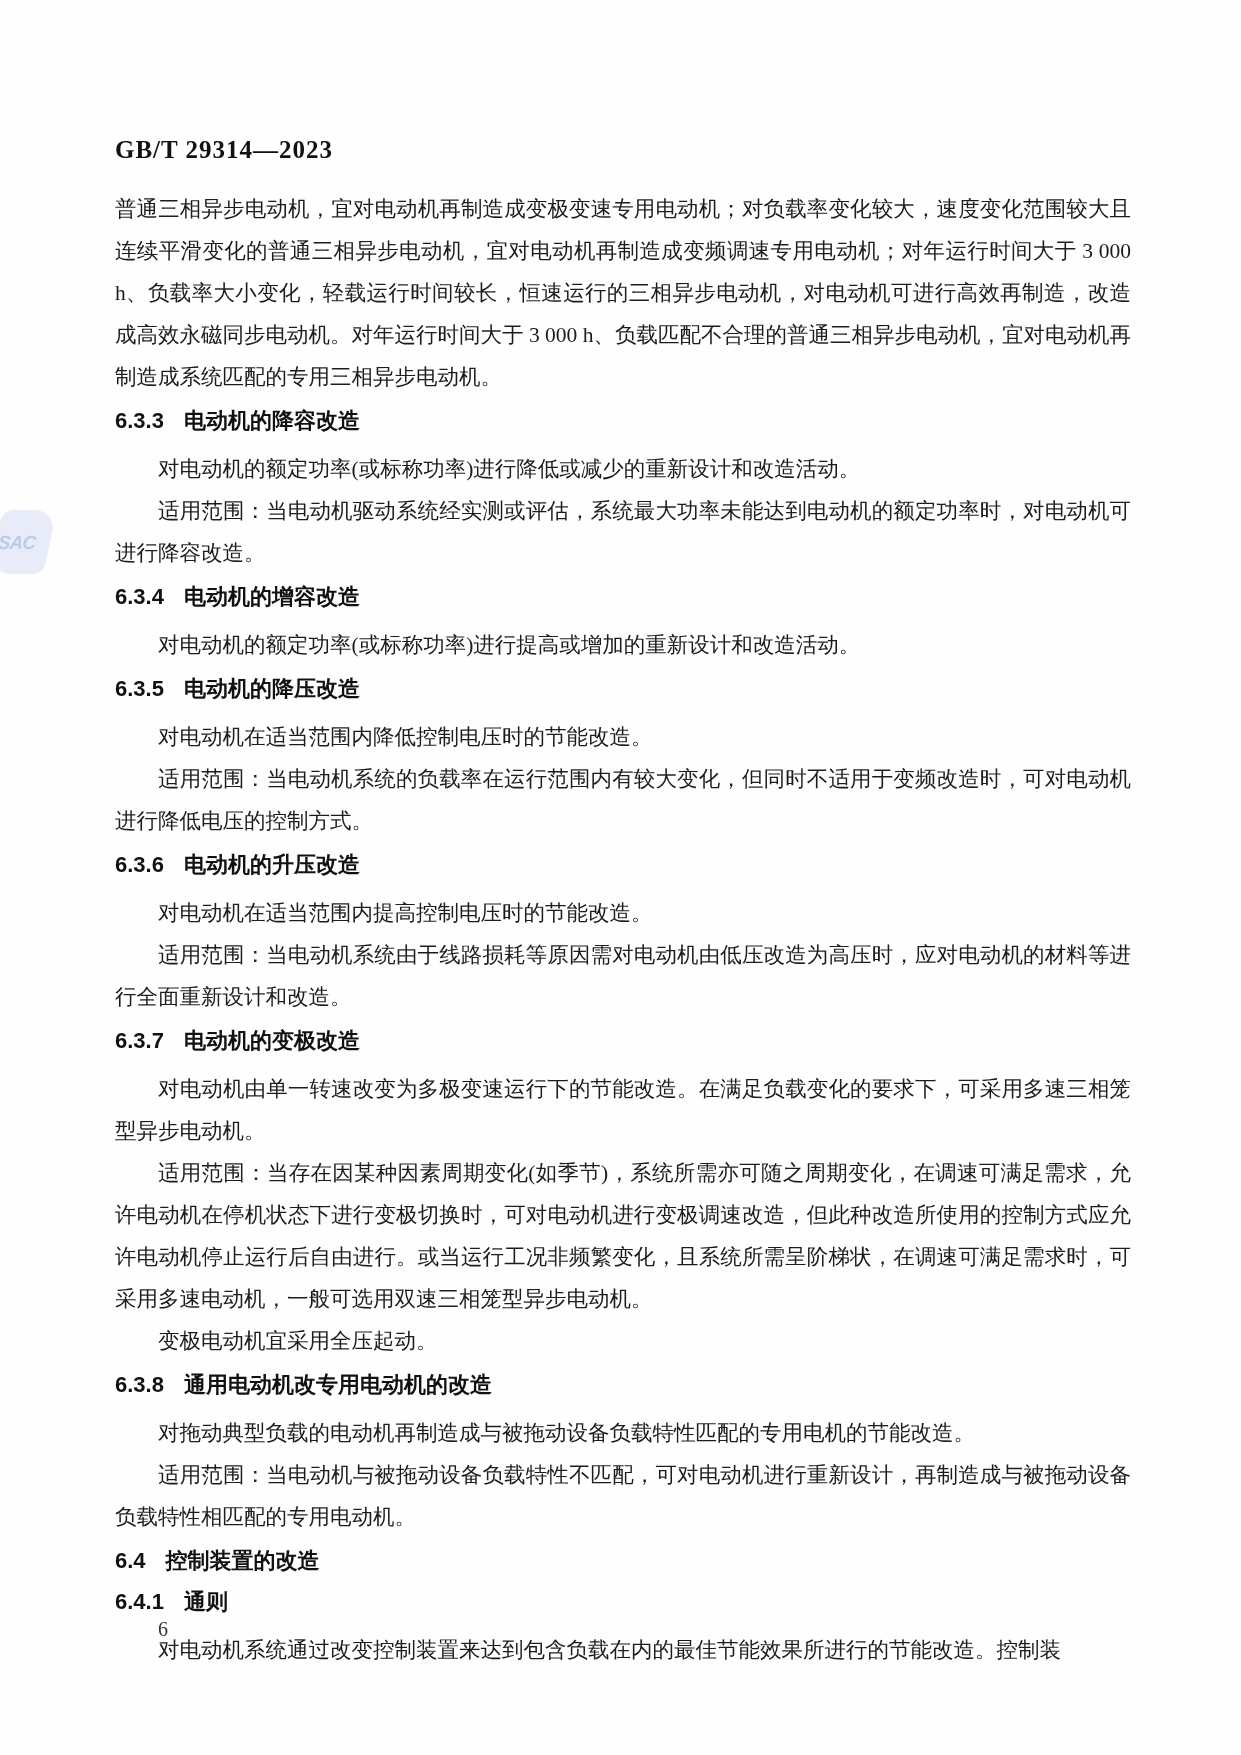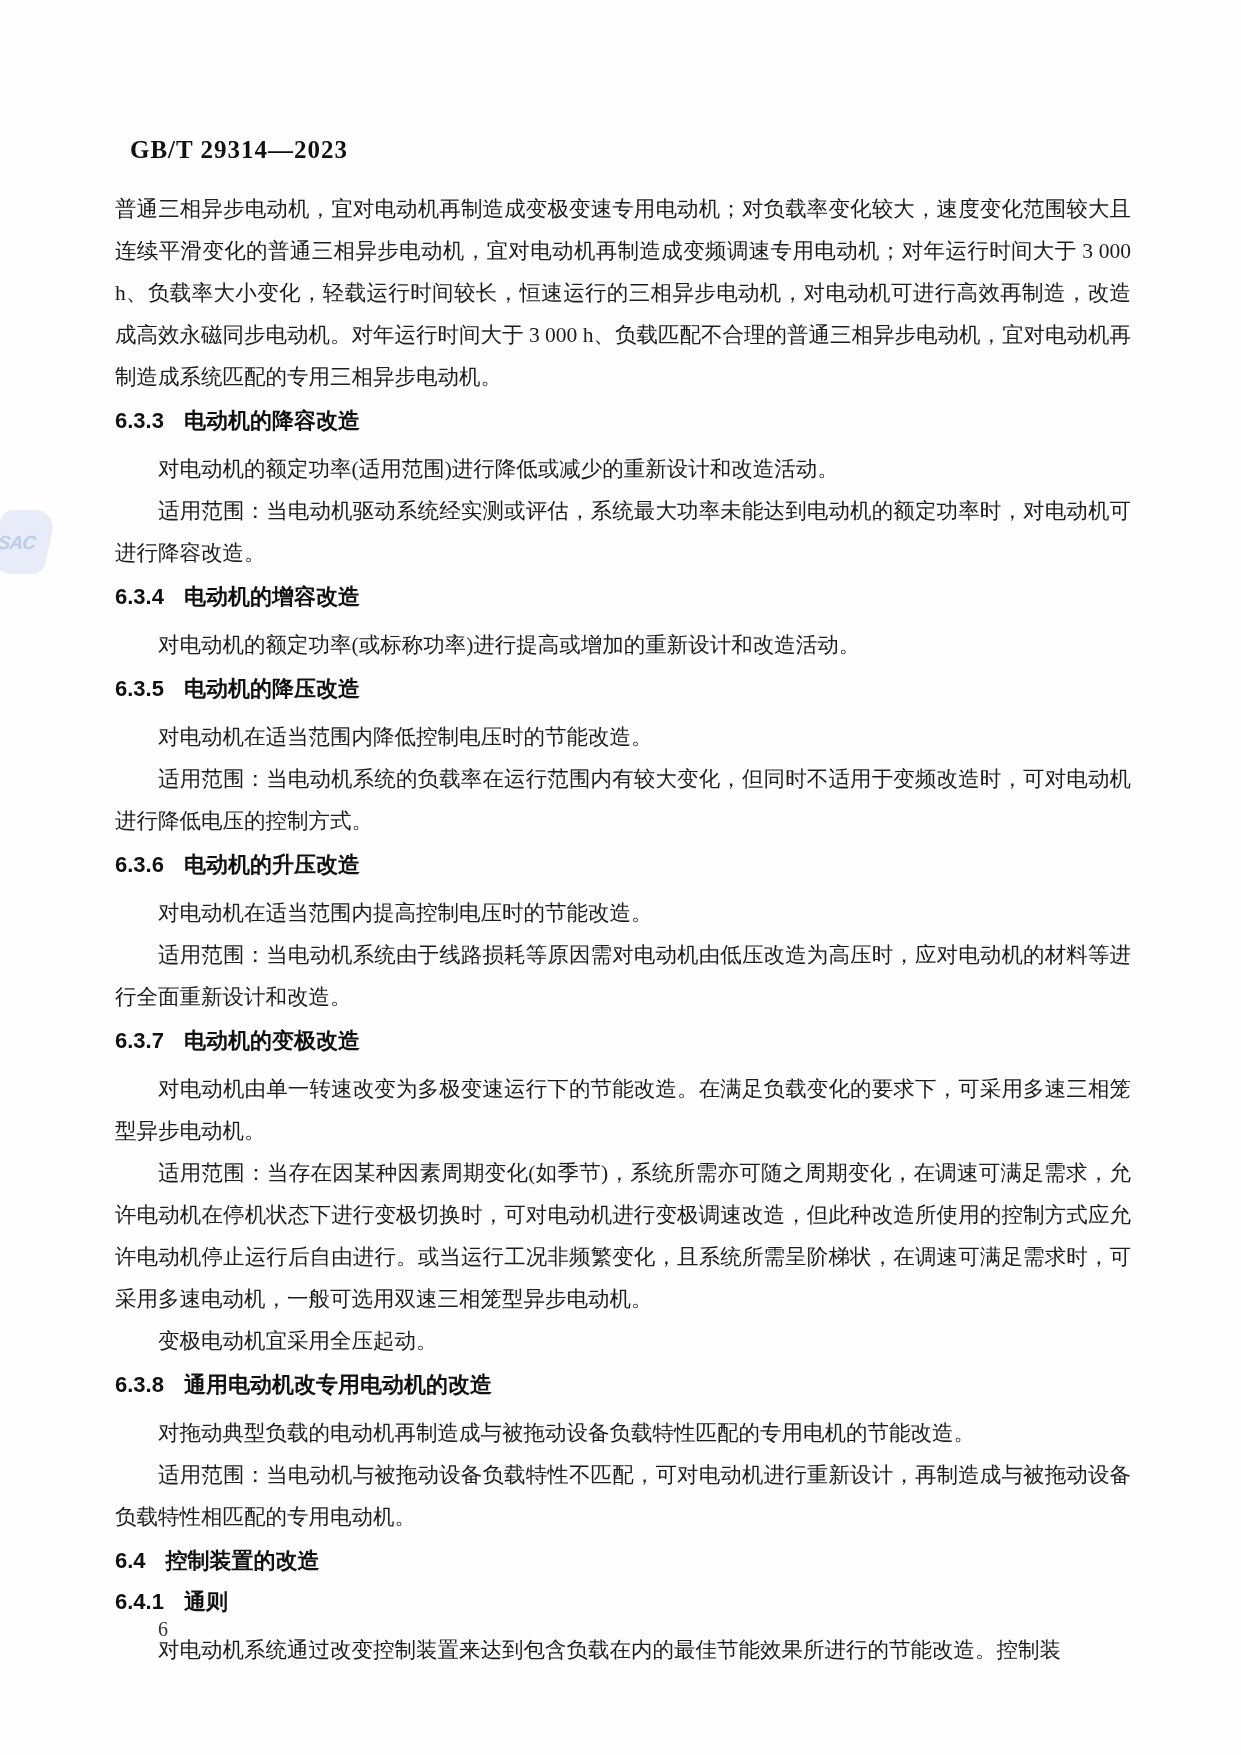--- a/index.html
+++ b/index.html
@@ -18,21 +18,20 @@
   }
   .doc-number {
     position: absolute;
     left: 115px;
     top: 136px;
     font-family: "Liberation Serif", "DejaVu Serif", serif;
     font-weight: 700;
     font-size: 25px;
     letter-spacing: 1px;
     color: #111;
-    margin-left: 15px;
   }
   .content {
     position: absolute;
     left: 115px;
     top: 188px;
     width: 1016px;
   }
   .body-para {
     margin: 0;
     font-size: 21.5px;
@@ -105,21 +104,21 @@
   <div class="doc-number">GB/T 29314—2023</div>
 
   <div class="sac-watermark">
     <div class="sac-swoosh"></div>
     <div class="sac-label">SAC</div>
   </div>
 
   <div class="content">
       <p class="body-para no-indent">普通三相异步电动机，宜对电动机再制造成变极变速专用电动机；对负载率变化较大，速度变化范围较大且连续平滑变化的普通三相异步电动机，宜对电动机再制造成变频调速专用电动机；对年运行时间大于 3 000 h、负载率大小变化，轻载运行时间较长，恒速运行的三相异步电动机，对电动机可进行高效再制造，改造成高效永磁同步电动机。对年运行时间大于 3 000 h、负载匹配不合理的普通三相异步电动机，宜对电动机再制造成系统匹配的专用三相异步电动机。</p>
       <h2 class="sec-heading"><span class="sec-num">6.3.3</span><span class="sec-title">电动机的降容改造</span></h2>
-      <p class="body-para">对电动机的额定功率(适用范围)进行降低或减少的重新设计和改造活动。</p>
+      <p class="body-para">对电动机的额定功率(或标称功率)进行降低或减少的重新设计和改造活动。</p>
       <p class="body-para">适用范围：当电动机驱动系统经实测或评估，系统最大功率未能达到电动机的额定功率时，对电动机可进行降容改造。</p>
       <h2 class="sec-heading"><span class="sec-num">6.3.4</span><span class="sec-title">电动机的增容改造</span></h2>
       <p class="body-para">对电动机的额定功率(或标称功率)进行提高或增加的重新设计和改造活动。</p>
       <h2 class="sec-heading"><span class="sec-num">6.3.5</span><span class="sec-title">电动机的降压改造</span></h2>
       <p class="body-para">对电动机在适当范围内降低控制电压时的节能改造。</p>
       <p class="body-para">适用范围：当电动机系统的负载率在运行范围内有较大变化，但同时不适用于变频改造时，可对电动机进行降低电压的控制方式。</p>
       <h2 class="sec-heading"><span class="sec-num">6.3.6</span><span class="sec-title">电动机的升压改造</span></h2>
       <p class="body-para">对电动机在适当范围内提高控制电压时的节能改造。</p>
       <p class="body-para">适用范围：当电动机系统由于线路损耗等原因需对电动机由低压改造为高压时，应对电动机的材料等进行全面重新设计和改造。</p>
       <h2 class="sec-heading"><span class="sec-num">6.3.7</span><span class="sec-title">电动机的变极改造</span></h2>

